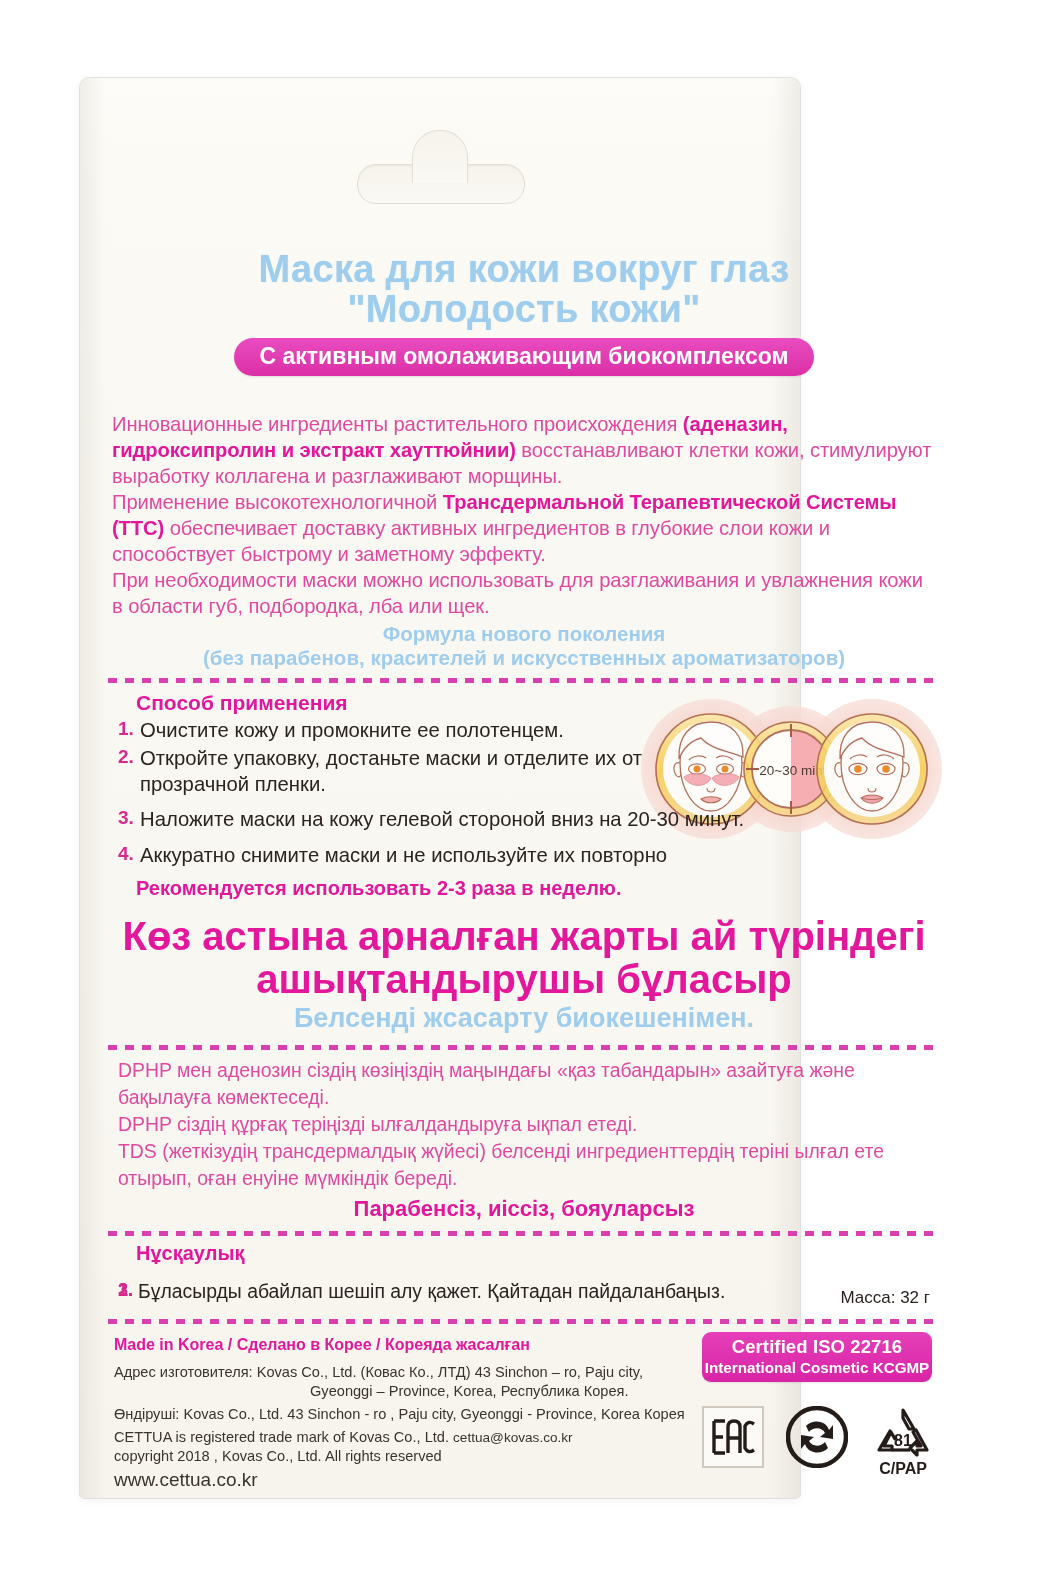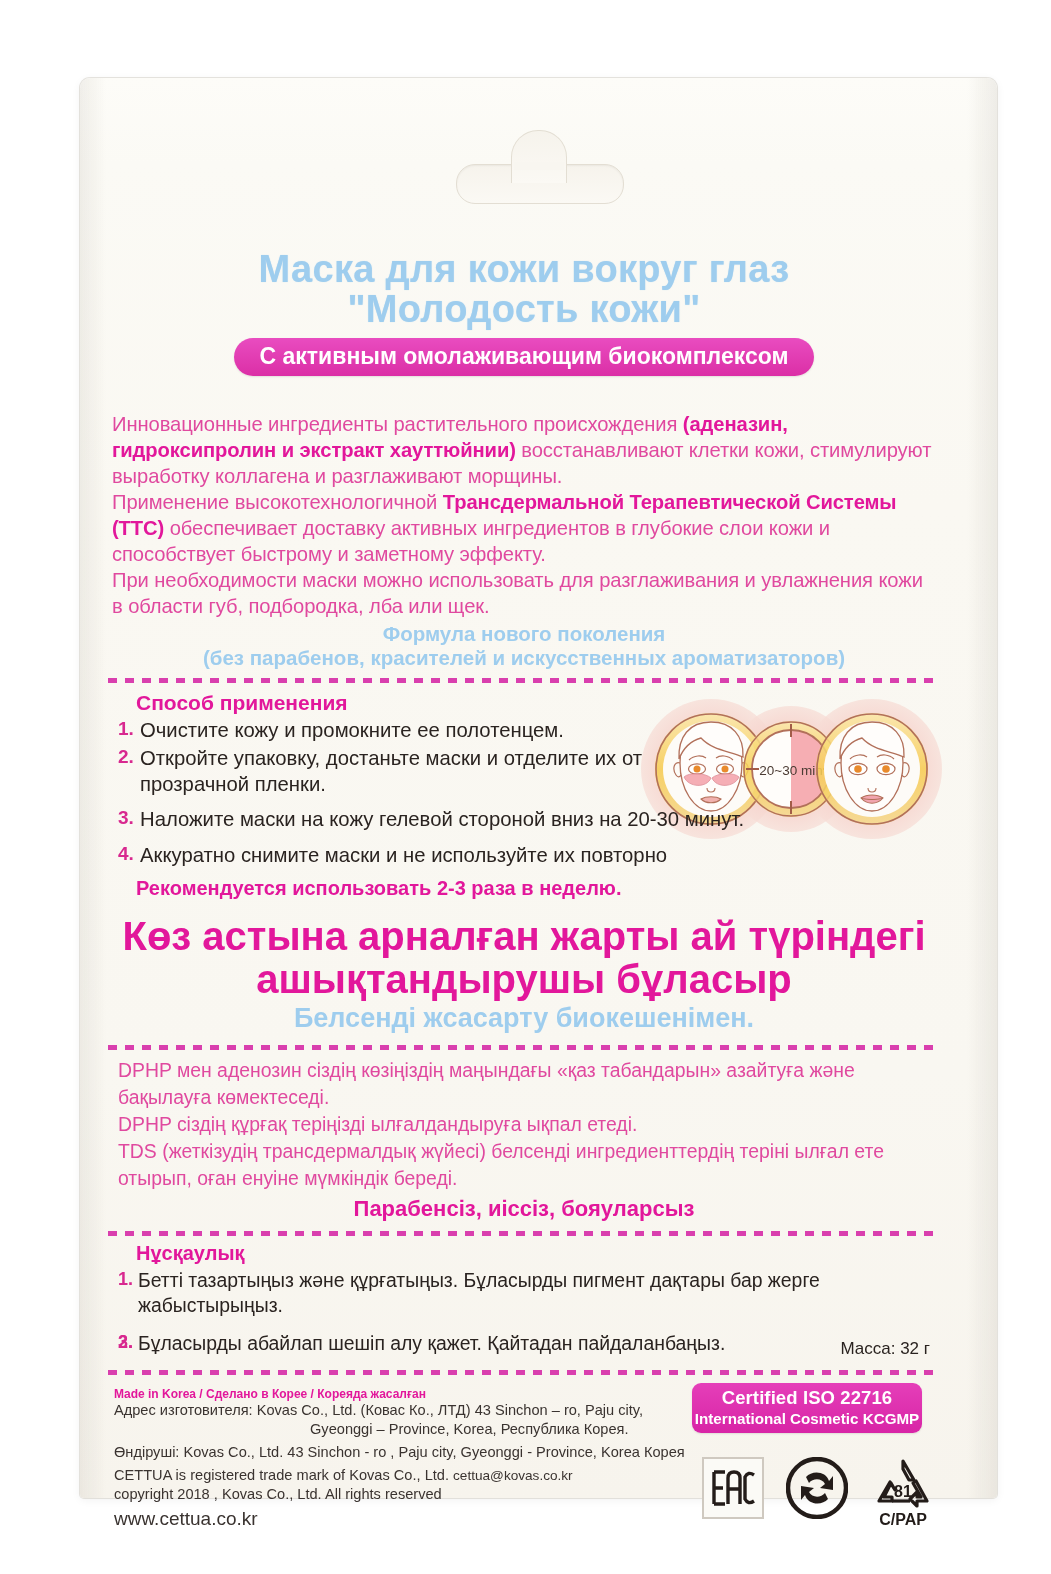--- a/index.html
+++ b/index.html
@@ -21,21 +21,21 @@
     position: absolute;
     inset: 0;
     background: #ffffff;
   }
 
   
   #carton {
     position: absolute;
     left: 80px;
     top: 78px;
-    width: 917px;
+    width: 720px;
     height: 1420px;
     background:
       linear-gradient(180deg,#fdfcf8 0%, #fbfaf5 6%, #faf8f2 30%, #f9f7f1 70%, #f7f4ed 100%);
     border-radius: 10px 10px 4px 4px;
     box-shadow:
       0 0 0 1px rgba(210,205,196,.55),
       0 2px 10px rgba(0,0,0,.06);
   }
   
   #carton::before {
@@ -270,44 +270,44 @@
   }
 
   
   .footer {
     position: relative;
     margin-top: 12px;
     padding-left: 8px;
   }
   .made-in {
     color: #e2179b;
-    font-size: 12px;
-    font-weight: 700;
-    margin-bottom: 0;
+    font-size: 16px;
+    font-weight: 700;
+    margin-bottom: 9px;
   }
   .addr {
     color: #3a3330;
     font-size: 14.6px;
     line-height: 1.30;
   }
   .addr .indent { display:block; padding-left: 196px; }
   .addr .row { display:block; }
   .addr .row.sp { margin-top: 4px; }
   .addr .site {
     display:block;
     font-size: 19px;
     margin-top: 3px;
     color: #3a3330;
   }
   .addr .mail { font-size: 13.6px; }
 
   
   .iso {
     position: absolute;
-    right: 20px;
+    right: 10px;
     top: -4px;
     width: 226px;
     background: linear-gradient(180deg,#e53fb9,#d824a6);
     border-radius: 9px;
     text-align: center;
     color: #fff;
     padding: 4px 2px 6px 2px;
     box-shadow: 0 1px 2px rgba(0,0,0,.1);
   }
   .iso .l1 { display:block; font-size: 18.5px; font-weight: 700; letter-spacing:.1px;}
@@ -492,21 +492,20 @@
       </div>
       <div class="paraben-kz">Парабенсіз, иіссіз, бояуларсыз</div>
 
       <div class="divider" style="margin-top:8px;"></div>
 
       <div class="instr">
         <h3>Нұсқаулық</h3>
         <ol class="k-steps">
           <li>
             <span class="num">1.</span>
-            <span>Бетті тазартыңыз және құрғатыңыз. Бұласырды пигмент дақтары бар жерге жабыстырыңыз.</span>
           </li>
           <li>
             <span class="num">2.</span>
           </li>
           <li>
             <span class="num">3.</span>
             <span>Бұласырды абайлап шешіп алу қажет. Қайтадан пайдаланбаңыз.</span>
           </li>
         </ol>
         <div class="mass">Масса: 32 г</div>

